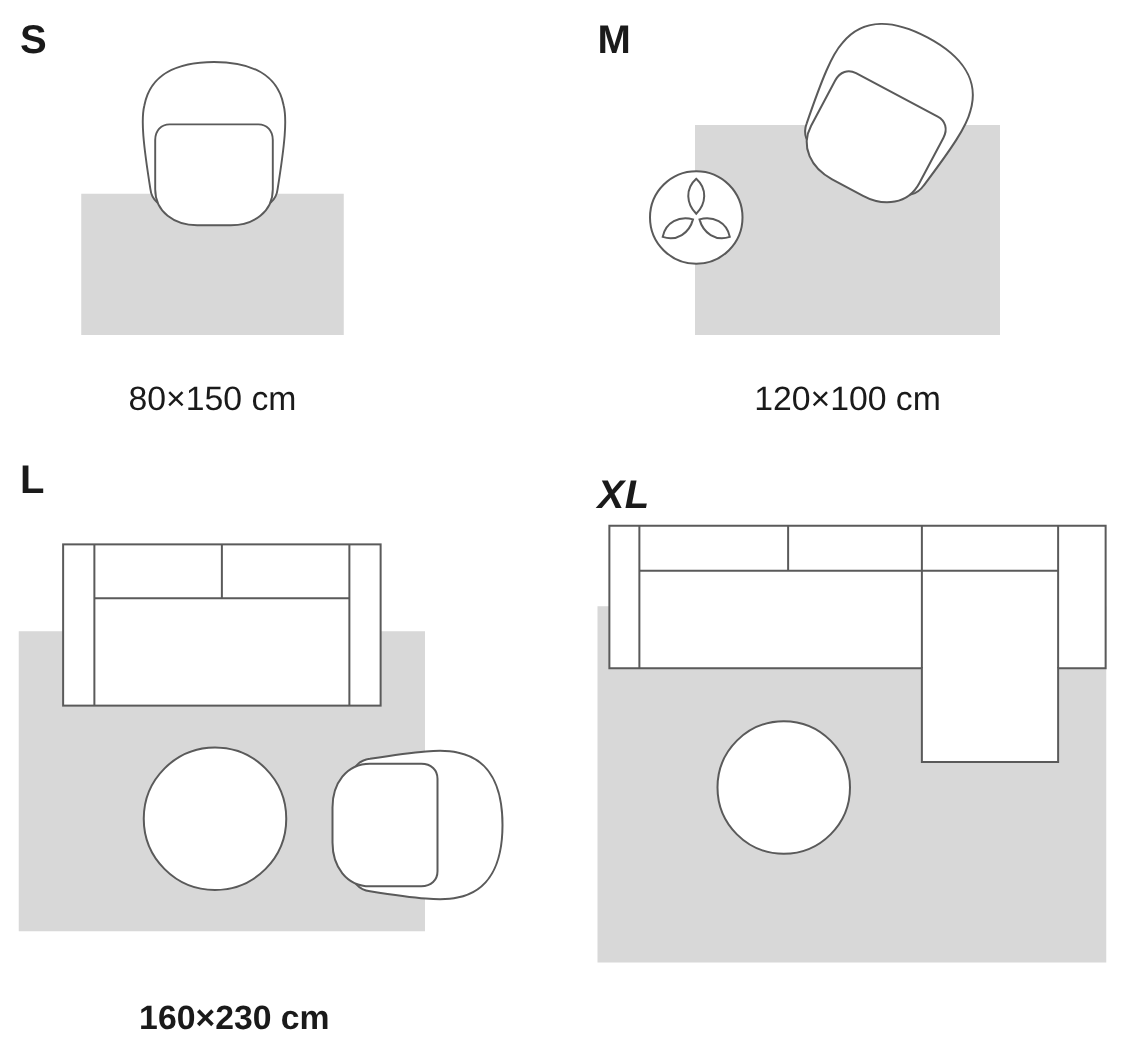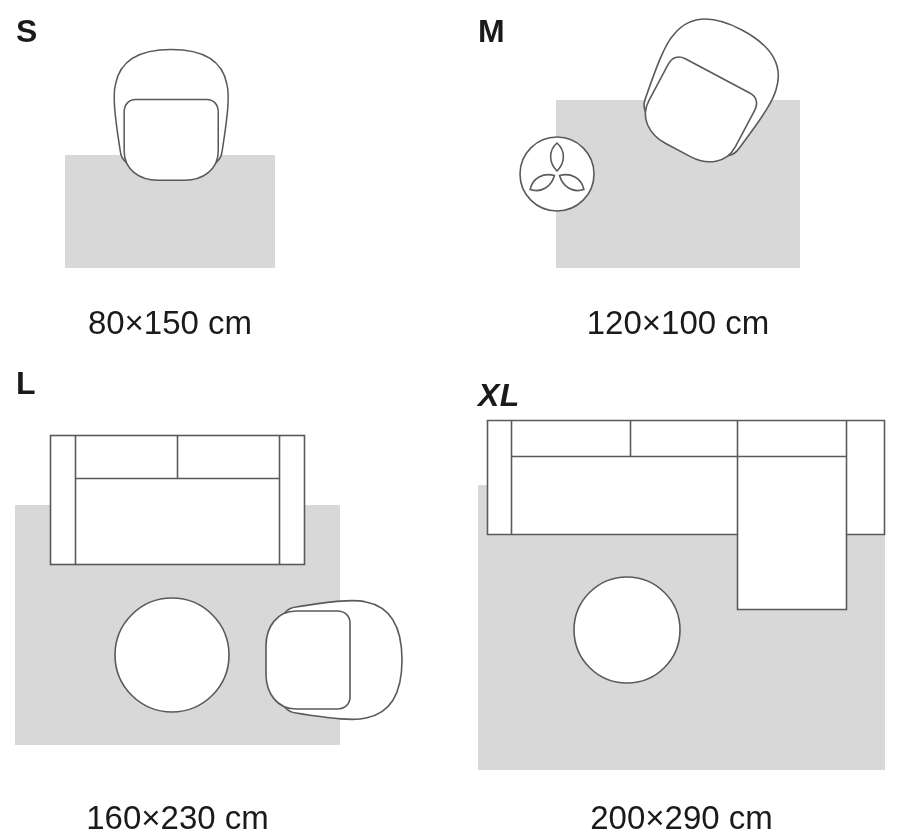--- a/index.html
+++ b/index.html
@@ -19,35 +19,35 @@
   .size-label {
     position: absolute;
     font-weight: 700;
     font-size: 32px;
     line-height: 1.1;
     color: var(--text, #111111);
     letter-spacing: 0.5px;
   }
   .caption {
     position: absolute;
-    font-size: 33px;
+    font-size: 27px;
     line-height: 1.2;
     color: var(--text, #1a1a1a);
     text-align: center;
     white-space: nowrap;
   }
 
   .lbl-s  { left: 16px;  top: 14px; }
   .lbl-m  { left: 478px; top: 14px; }
   .lbl-l  { left: 16px;  top: 366px; }
   .lbl-xl { left: 478px; top: 378px; font-style: italic; }
 
   .cap-s  { left: 65px;  top: 303px; width: 210px; }
   .cap-m  { left: 556px; top: 303px; width: 244px; }
-  .cap-l  { left: 15px;  top: 798px; width: 325px; }
+  .cap-l  { left: 25px;  top: 798px; width: 325px; font-weight: bold; }
   .cap-xl { left: 478px; top: 798px; width: 407px; }
 </style>
 </head>
 <body>
 
 <div class="stage">
 
   <svg class="diagram" width="900" height="840" viewBox="0 0 900 840">
     <defs>
       <g id="armchair">
@@ -110,15 +110,14 @@
   </svg>
 
   <div class="size-label lbl-s">S</div>
   <div class="size-label lbl-m">M</div>
   <div class="size-label lbl-l">L</div>
   <div class="size-label lbl-xl">XL</div>
 
   <div class="caption cap-s">80×150 cm</div>
   <div class="caption cap-m">120×100 cm</div>
   <div class="caption cap-l">160×230 cm</div>
-  <div class="caption cap-xl">200×290 cm</div>
 
 </div>
 
 </body></html>

